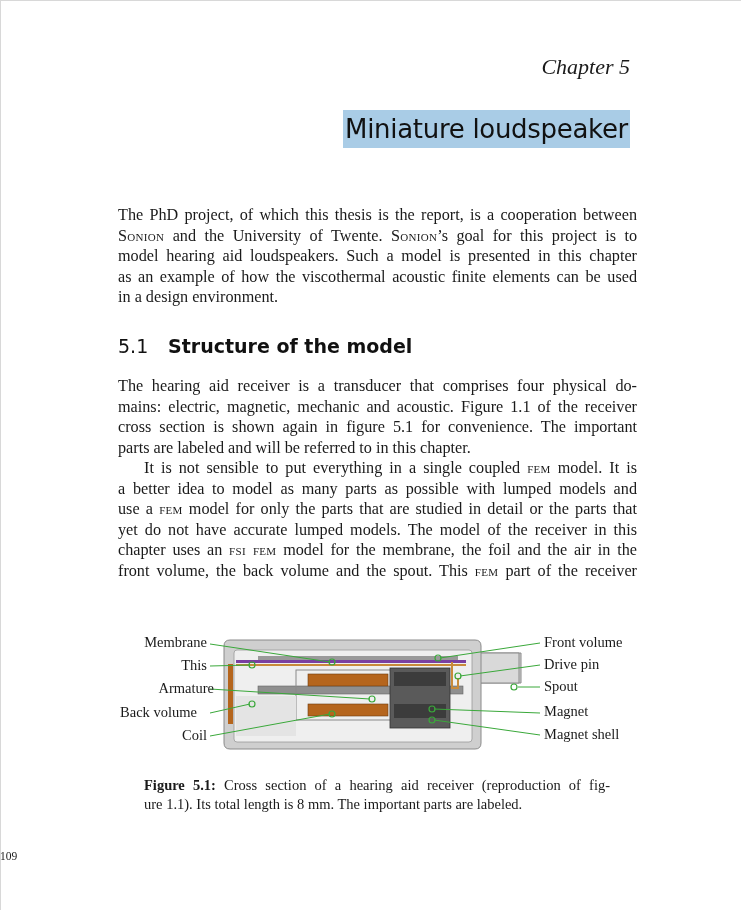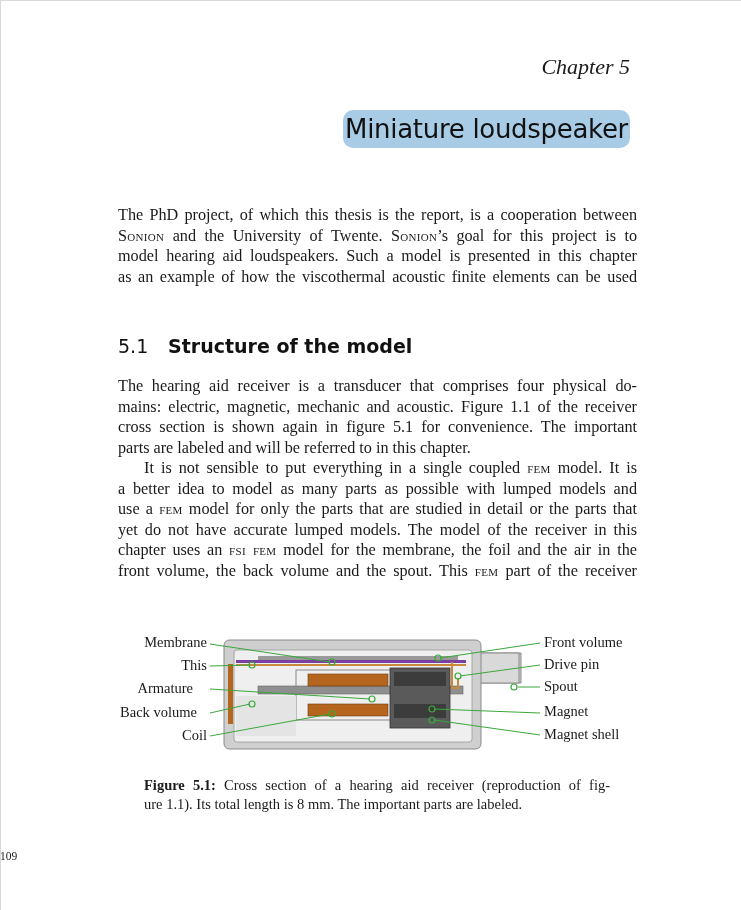--- a/index.html
+++ b/index.html
@@ -6,21 +6,21 @@
   body { width: 741px; height: 910px; position: relative; overflow: hidden;
          font-family: "DejaVu Serif", "Liberation Serif", serif; color: #1a1a1a; }
   .page { position: absolute; left: 0; top: 0; width: 734px; height: 910px; background: #fff; }
   .frame-top { position: absolute; left: 0; top: 0; width: 741px; height: 1px; background: #d8d8d8; }
   .frame-left { position: absolute; left: 0; top: 0; width: 1px; height: 910px; background: #d8d8d8; }
 
   .chapter-label { position: absolute; right: 104px; top: 54px; font-family: "Liberation Serif", serif;
                    font-style: italic; font-size: 22px; color: #1a1a1a; }
   .chapter-title { position: absolute; right: 104px; top: 110px; height: 38px; padding: 0 2px;
                    background: #a9cce6; font-family: "DejaVu Sans", "Liberation Sans", sans-serif;
-                   font-size: 26px; line-height: 38px; color: #111; letter-spacing: -0.3px; border-radius: 10px; }
+                   font-size: 26px; line-height: 38px; color: #111; letter-spacing: -0.3px; }
 
   .para { position: absolute; left: 118px; width: 519px; font-family: "Liberation Serif", serif;
           font-size: 16.2px; line-height: 20.5px; text-align: justify; color: #1a1a1a; }
   .para .line { display: block; text-align: justify; text-align-last: justify; white-space: nowrap; height: 20.5px; }
   .para .line.last { text-align-last: left; }
   .sc { font-variant: small-caps; letter-spacing: 0.3px; }
 
   .section-heading { position: absolute; left: 118px; top: 335px; font-family: "DejaVu Sans", "Liberation Sans", sans-serif;
                      font-size: 19px; color: #111; }
   .section-heading .num { display: inline-block; width: 50px; }
@@ -48,20 +48,21 @@
   <div class="frame-left"></div>
 
   <div class="chapter-label">Chapter 5</div>
   <div class="chapter-title">Miniature loudspeaker</div>
 
   <div class="para" style="top:205px;">
     <span class="line"><span>The PhD project, of which this thesis is the report, is a cooperation between</span></span>
     <span class="line"><span class="sc">Sonion</span><span> and the University of Twente. </span><span class="sc">Sonion</span><span>’s goal for this project is to</span></span>
     <span class="line"><span>model hearing aid loudspeakers. Such a model is presented in this chapter</span></span>
     <span class="line"><span>as an example of how the viscothermal acoustic finite elements can be used</span></span>
+    <span class="line last"><span>in a design environment.</span></span>
   </div>
 
   <div class="section-heading">
     <span class="num">5.1</span><span class="ttl">Structure of the model</span>
   </div>
 
   <div class="para" style="top:376px;">
     <span class="line">The hearing aid receiver is a transducer that comprises four physical do-</span>
     <span class="line">mains: electric, magnetic, mechanic and acoustic. Figure 1.1 of the receiver</span>
     <span class="line">cross section is shown again in figure 5.1 for convenience. The important</span>
@@ -137,21 +138,21 @@
         <circle cx="320" cy="30" r="3"></circle>
         <circle cx="340" cy="48" r="3"></circle>
         <circle cx="396" cy="59" r="3"></circle>
         <circle cx="314" cy="81" r="3"></circle>
         <circle cx="314" cy="92" r="3"></circle>
       </g>
     </svg>
 
     <div class="fig-label left" style="right:430px; top:6px;">Membrane</div>
     <div class="fig-label left" style="right:430px; top:29px;">This</div>
-    <div class="fig-label left" style="right:444px; top:52px;">Armature</div>
+    <div class="fig-label left" style="right:423px; top:52px;">Armature</div>
     <div class="fig-label left" style="right:440px; top:76px;">Back volume</div>
     <div class="fig-label left" style="right:430px; top:99px;">Coil</div>
 
     <div class="fig-label" style="left:426px; top:6px;">Front volume</div>
     <div class="fig-label" style="left:426px; top:28px;">Drive pin</div>
     <div class="fig-label" style="left:426px; top:50px;">Spout</div>
     <div class="fig-label" style="left:426px; top:75px;">Magnet</div>
     <div class="fig-label" style="left:426px; top:98px;">Magnet shell</div>
   </div>
 

